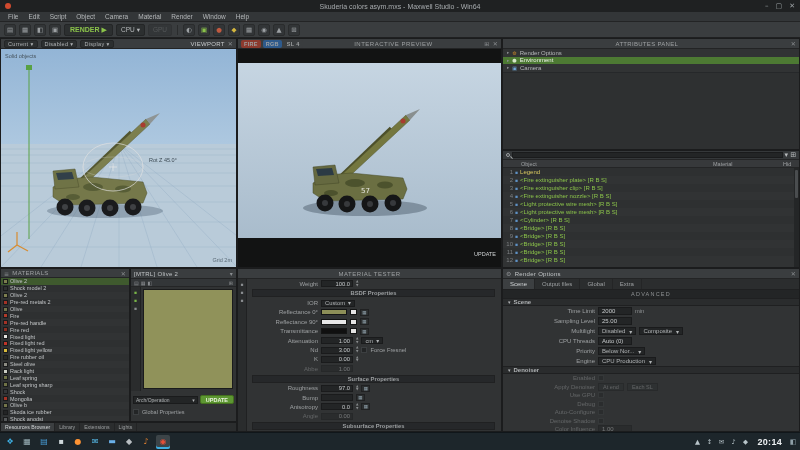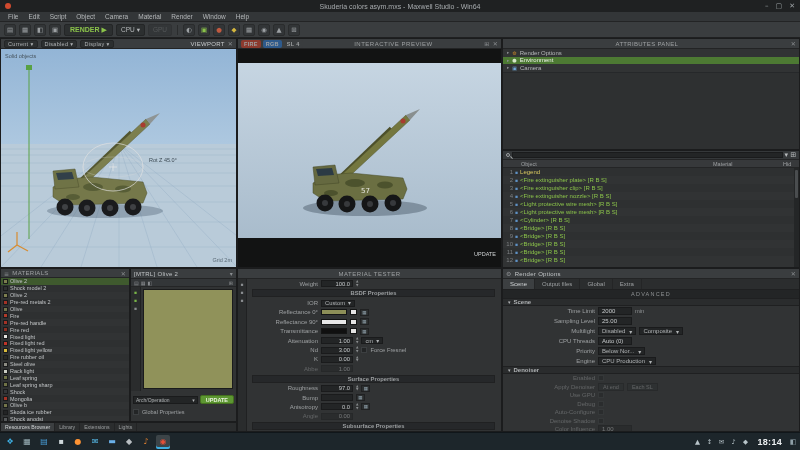--- a/index.html
+++ b/index.html
@@ -808,17 +808,17 @@
       </span>
     <span id="tk-spacer"></span>
     <span style="display:flex;gap:2px">
 
     <span class="tk-tray ico">▲</span>
         <span class="tk-tray ico">↕</span>
         <span class="tk-tray ico">✉</span>
         <span class="tk-tray ico">♪</span>
         <span class="tk-tray ico">◆</span>
       </span>
-    <span id="tk-clock">18:14</span>
+    <span id="tk-clock">20:14</span>
     <span id="tk-edge" class="ico">◧</span>
   </div>
 
 </div>
 
 </body></html>

